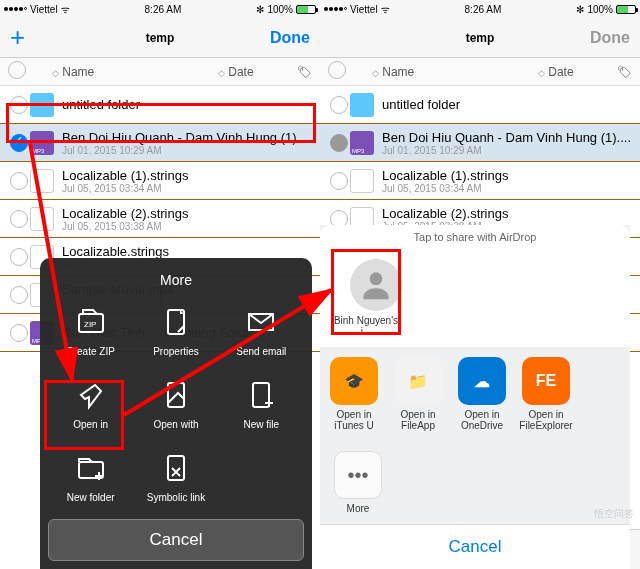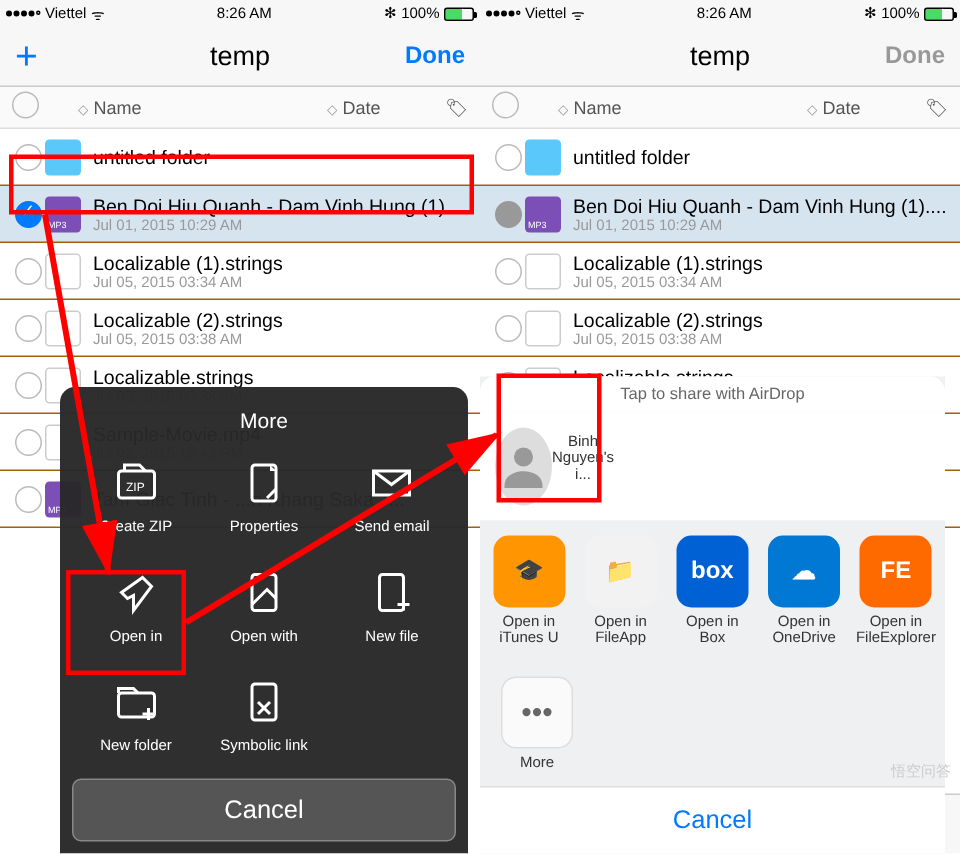--- a/index.html
+++ b/index.html
@@ -11,21 +11,21 @@
 .sb-left,.sb-right{display:flex;align-items:center;gap:3px}
 .sb-dots{display:flex;gap:1px}
 .sb-dots span{width:4px;height:4px;border-radius:50%;background:#000}
 .sb-dots span.hollow{background:none;border:1px solid #000;width:3px;height:3px}
 .battery{width:20px;height:9px;border:1px solid #000;border-radius:2px;position:relative;background:linear-gradient(to right,#4cd964 60%,transparent 60%)}
 .battery::after{content:"";position:absolute;right:-3px;top:2px;width:2px;height:4px;background:#000;border-radius:0 1px 1px 0}
 .navbar{height:40px;display:flex;align-items:center;justify-content:space-between;padding:0 10px;border-bottom:1px solid #ccc;background:#f7f7f7}
 .nav-left,.nav-right{width:50px;font-size:16px;color:#007aff}
 .nav-right{text-align:right;font-weight:600}
 .nav-left.plus{font-size:26px;font-weight:300;color:#007aff}
-.nav-title{font-weight:400;font-size:18px;color:#000}
+.nav-title{font-weight:700;font-size:12px;color:#000}
 .header-row{height:28px;display:flex;align-items:center;border-bottom:1px solid #ddd;background:#fafafa;padding:0 8px;font-size:12px;color:#555}
 .hr-check{width:22px}
 .hr-doc{width:18px}
 .hr-name{flex:1;padding-left:4px}
 .hr-date{width:70px}
 .hr-tag{width:24px;text-align:right}
 .sort{color:#999;font-size:9px}
 .circle{width:18px;height:18px;border:1.5px solid #bbb;border-radius:50%;display:inline-block}
 .files{overflow:hidden}
 .file-row{height:38px;display:flex;align-items:center;padding:0 8px;border-bottom:1px solid #a16207;background:#fff}
@@ -46,21 +46,21 @@
 .status-line{position:absolute;bottom:40px;left:0;right:0;text-align:center;font-size:10px;color:#999;padding:4px}
 .more-panel{position:absolute;bottom:0;left:40px;right:8px;background:rgba(40,40,40,0.97);border-radius:10px 10px 0 0;padding:8px;color:#fff}
 .more-title{text-align:center;font-size:14px;padding:6px 0}
 .more-grid{display:grid;grid-template-columns:repeat(3,1fr);gap:0}
 .more-item{display:flex;flex-direction:column;align-items:center;justify-content:center;padding:10px 4px;font-size:10px;text-align:center}
 .more-item svg{width:36px;height:36px;margin-bottom:6px}
 .cancel-btn{margin-top:6px;padding:10px;background:#555;border:1px solid #888;border-radius:6px;text-align:center;font-size:17px;color:#fff}
 .share-sheet{position:absolute;bottom:0;left:0;right:10px;background:#eef0f2}
 .share-top{background:#fff;text-align:center;font-size:11px;color:#666;padding:6px;border-radius:10px 10px 0 0}
 .airdrop-row{background:#fff;padding:10px;display:flex}
-.airdrop-person{display:flex;flex-direction:row;align-items:flex-start;width:72px}
+.airdrop-person{display:flex;flex-direction:column;align-items:flex-end;width:72px}
 .airdrop-avatar{width:52px;height:52px;border-radius:50%;background:#ddd;display:flex;align-items:center;justify-content:center}
 .airdrop-avatar svg{width:38px;height:38px;fill:#999}
 .airdrop-name{font-size:10px;color:#333;margin-top:4px;text-align:center}
 .app-row{display:flex;padding:10px 6px;gap:8px;background:#eef0f2}
 .app-item{display:flex;flex-direction:column;align-items:center;width:56px}
 .app-icon{width:48px;height:48px;border-radius:10px;display:flex;align-items:center;justify-content:center;font-size:16px;font-weight:700;color:#fff}
 .app-label{font-size:10px;color:#333;text-align:center;margin-top:4px}
 .action-row{display:flex;padding:10px;background:#eef0f2}
 .action-item{display:flex;flex-direction:column;align-items:center;width:56px}
 .action-icon{width:48px;height:48px;border-radius:10px;background:#fafafa;border:1px solid #ddd;display:flex;align-items:center;justify-content:center;font-size:20px;color:#666}
@@ -369,24 +369,20 @@
     <div class="app-row" id="app-row">
         <div class="app-item">
           <div class="app-icon" style="background:#ff9500;color:#fff">🎓</div>
           <div class="app-label">Open in iTunes U</div>
         </div>
         <div class="app-item">
           <div class="app-icon" style="background:#f2f2f2;color:#8e8e93">📁</div>
           <div class="app-label">Open in FileApp</div>
         </div>
         <div class="app-item">
-          <div class="app-icon" style="background:#0061d5;color:#fff">box</div>
-          <div class="app-label">Open in Box</div>
-        </div>
-        <div class="app-item">
           <div class="app-icon" style="background:#0078d4;color:#fff">☁</div>
           <div class="app-label">Open in OneDrive</div>
         </div>
         <div class="app-item">
           <div class="app-icon" style="background:#ff6a00;color:#fff">FE</div>
           <div class="app-label">Open in FileExplorer</div>
         </div>
       </div>
     <div class="action-row" id="action-row">
         <div class="action-item">

